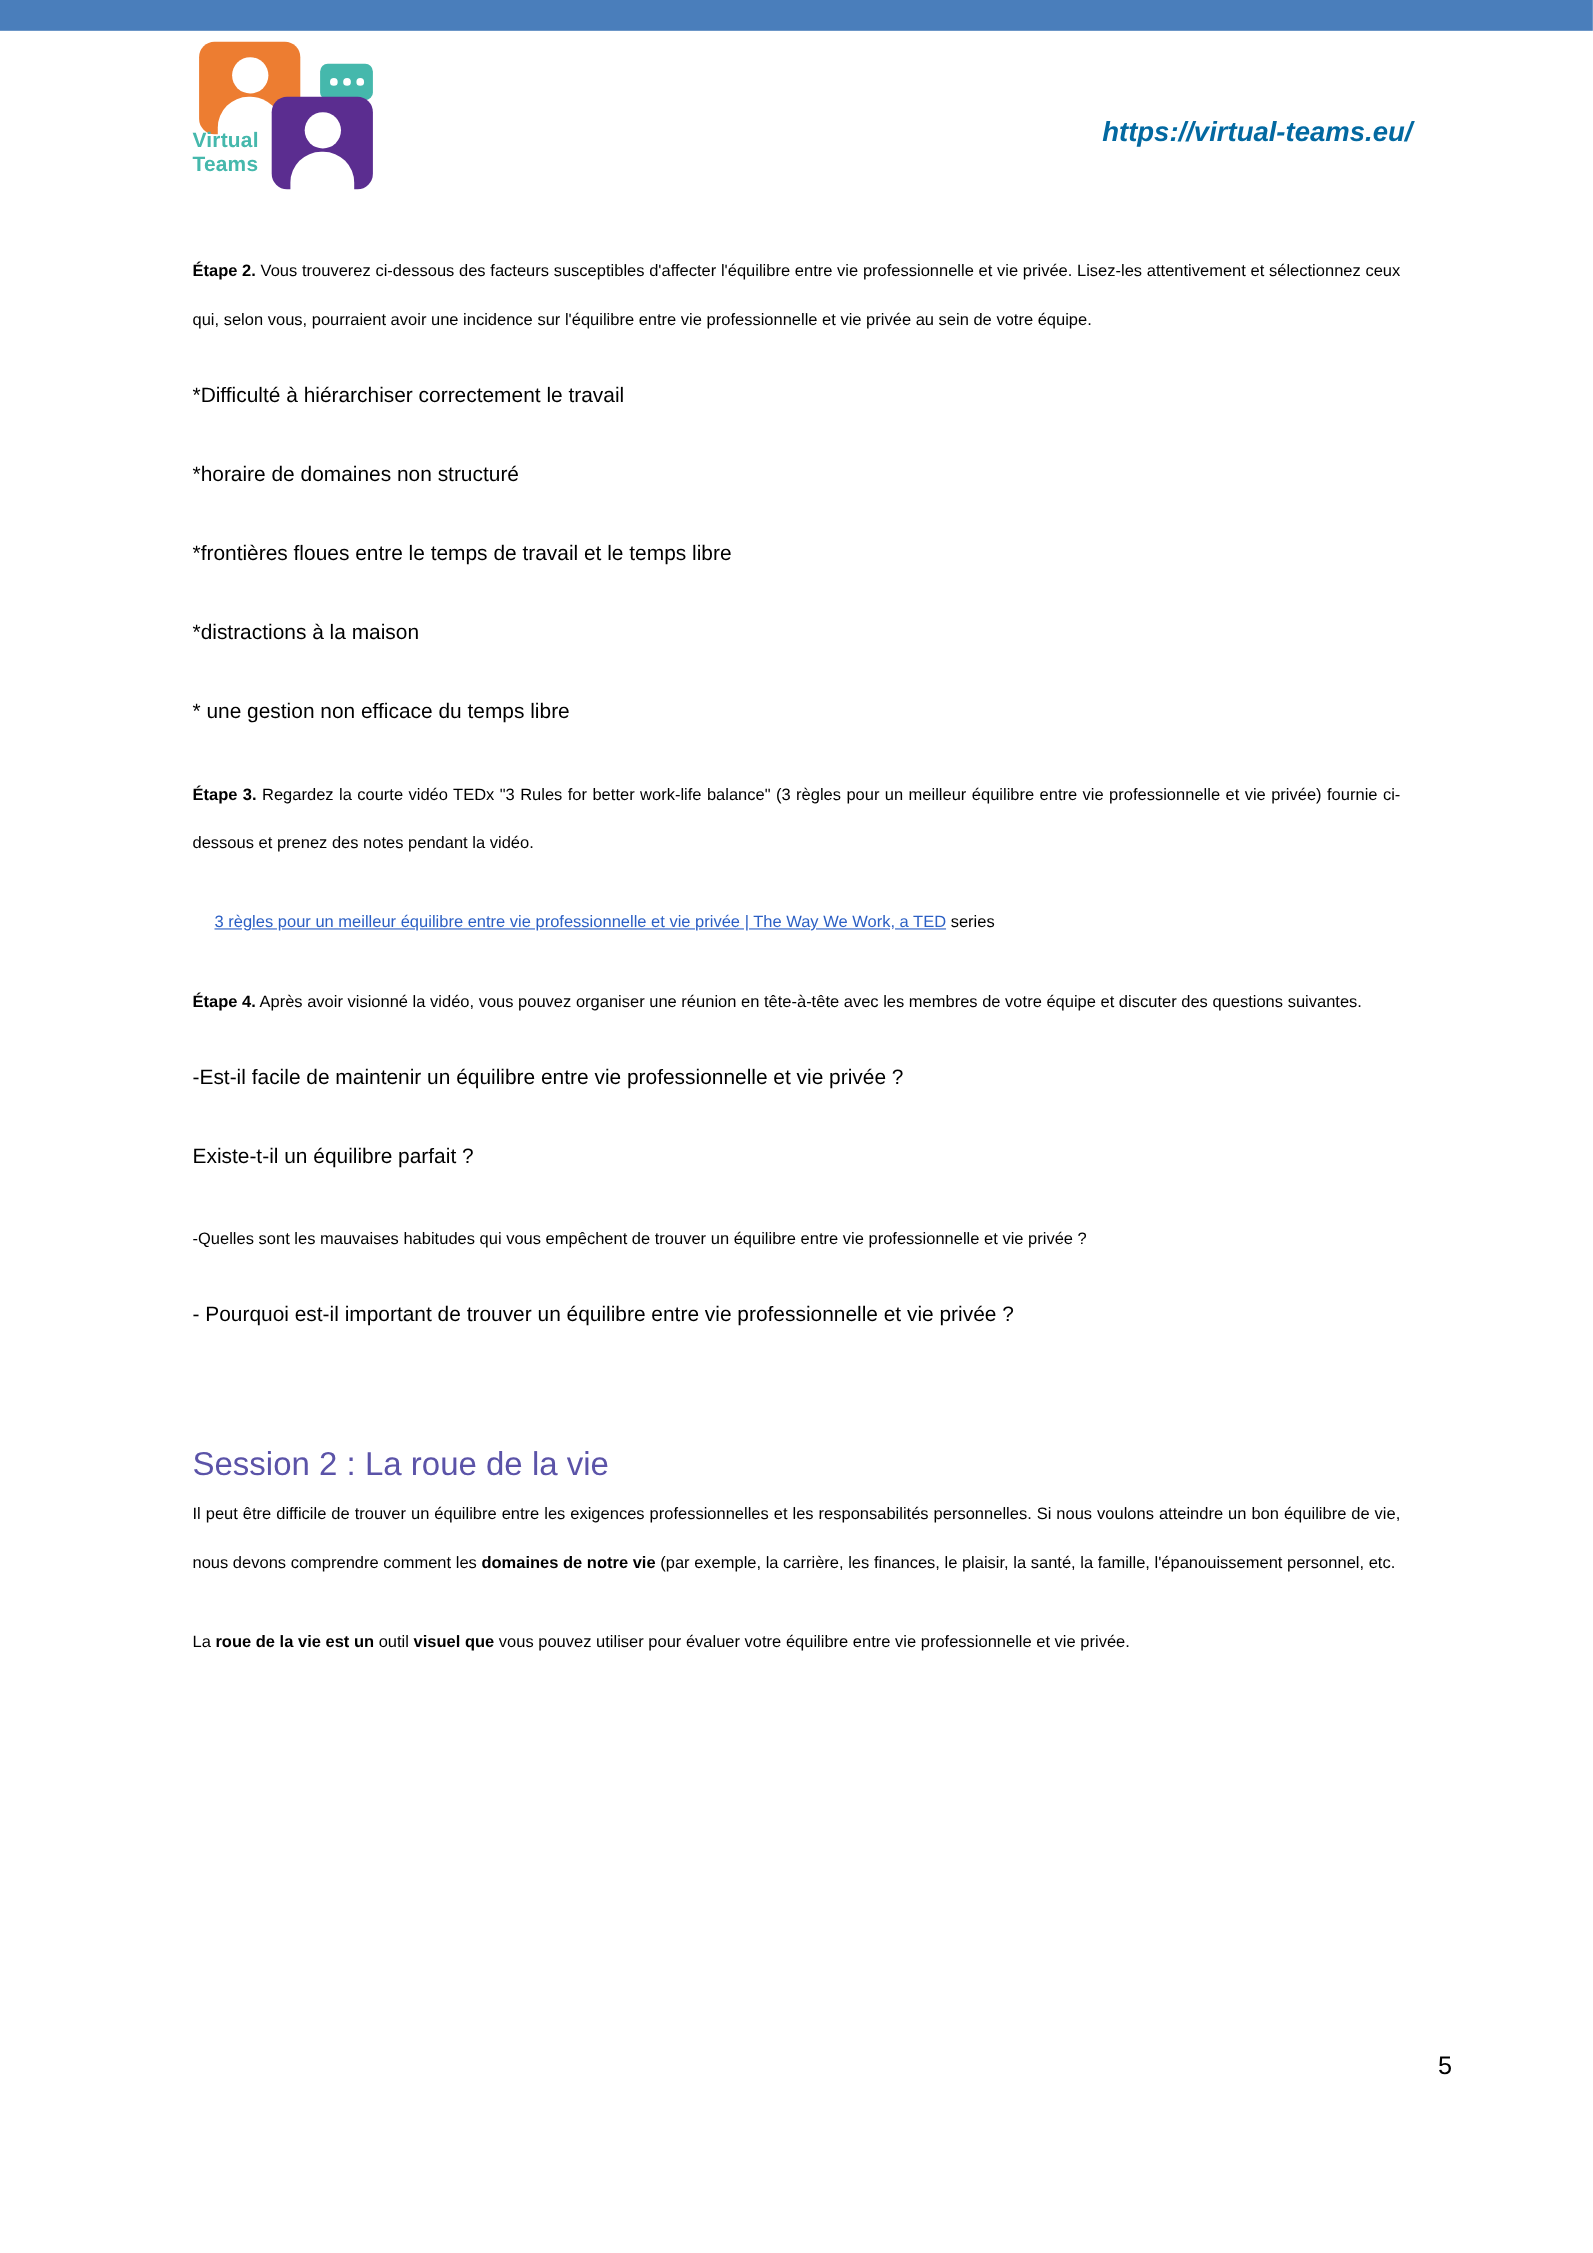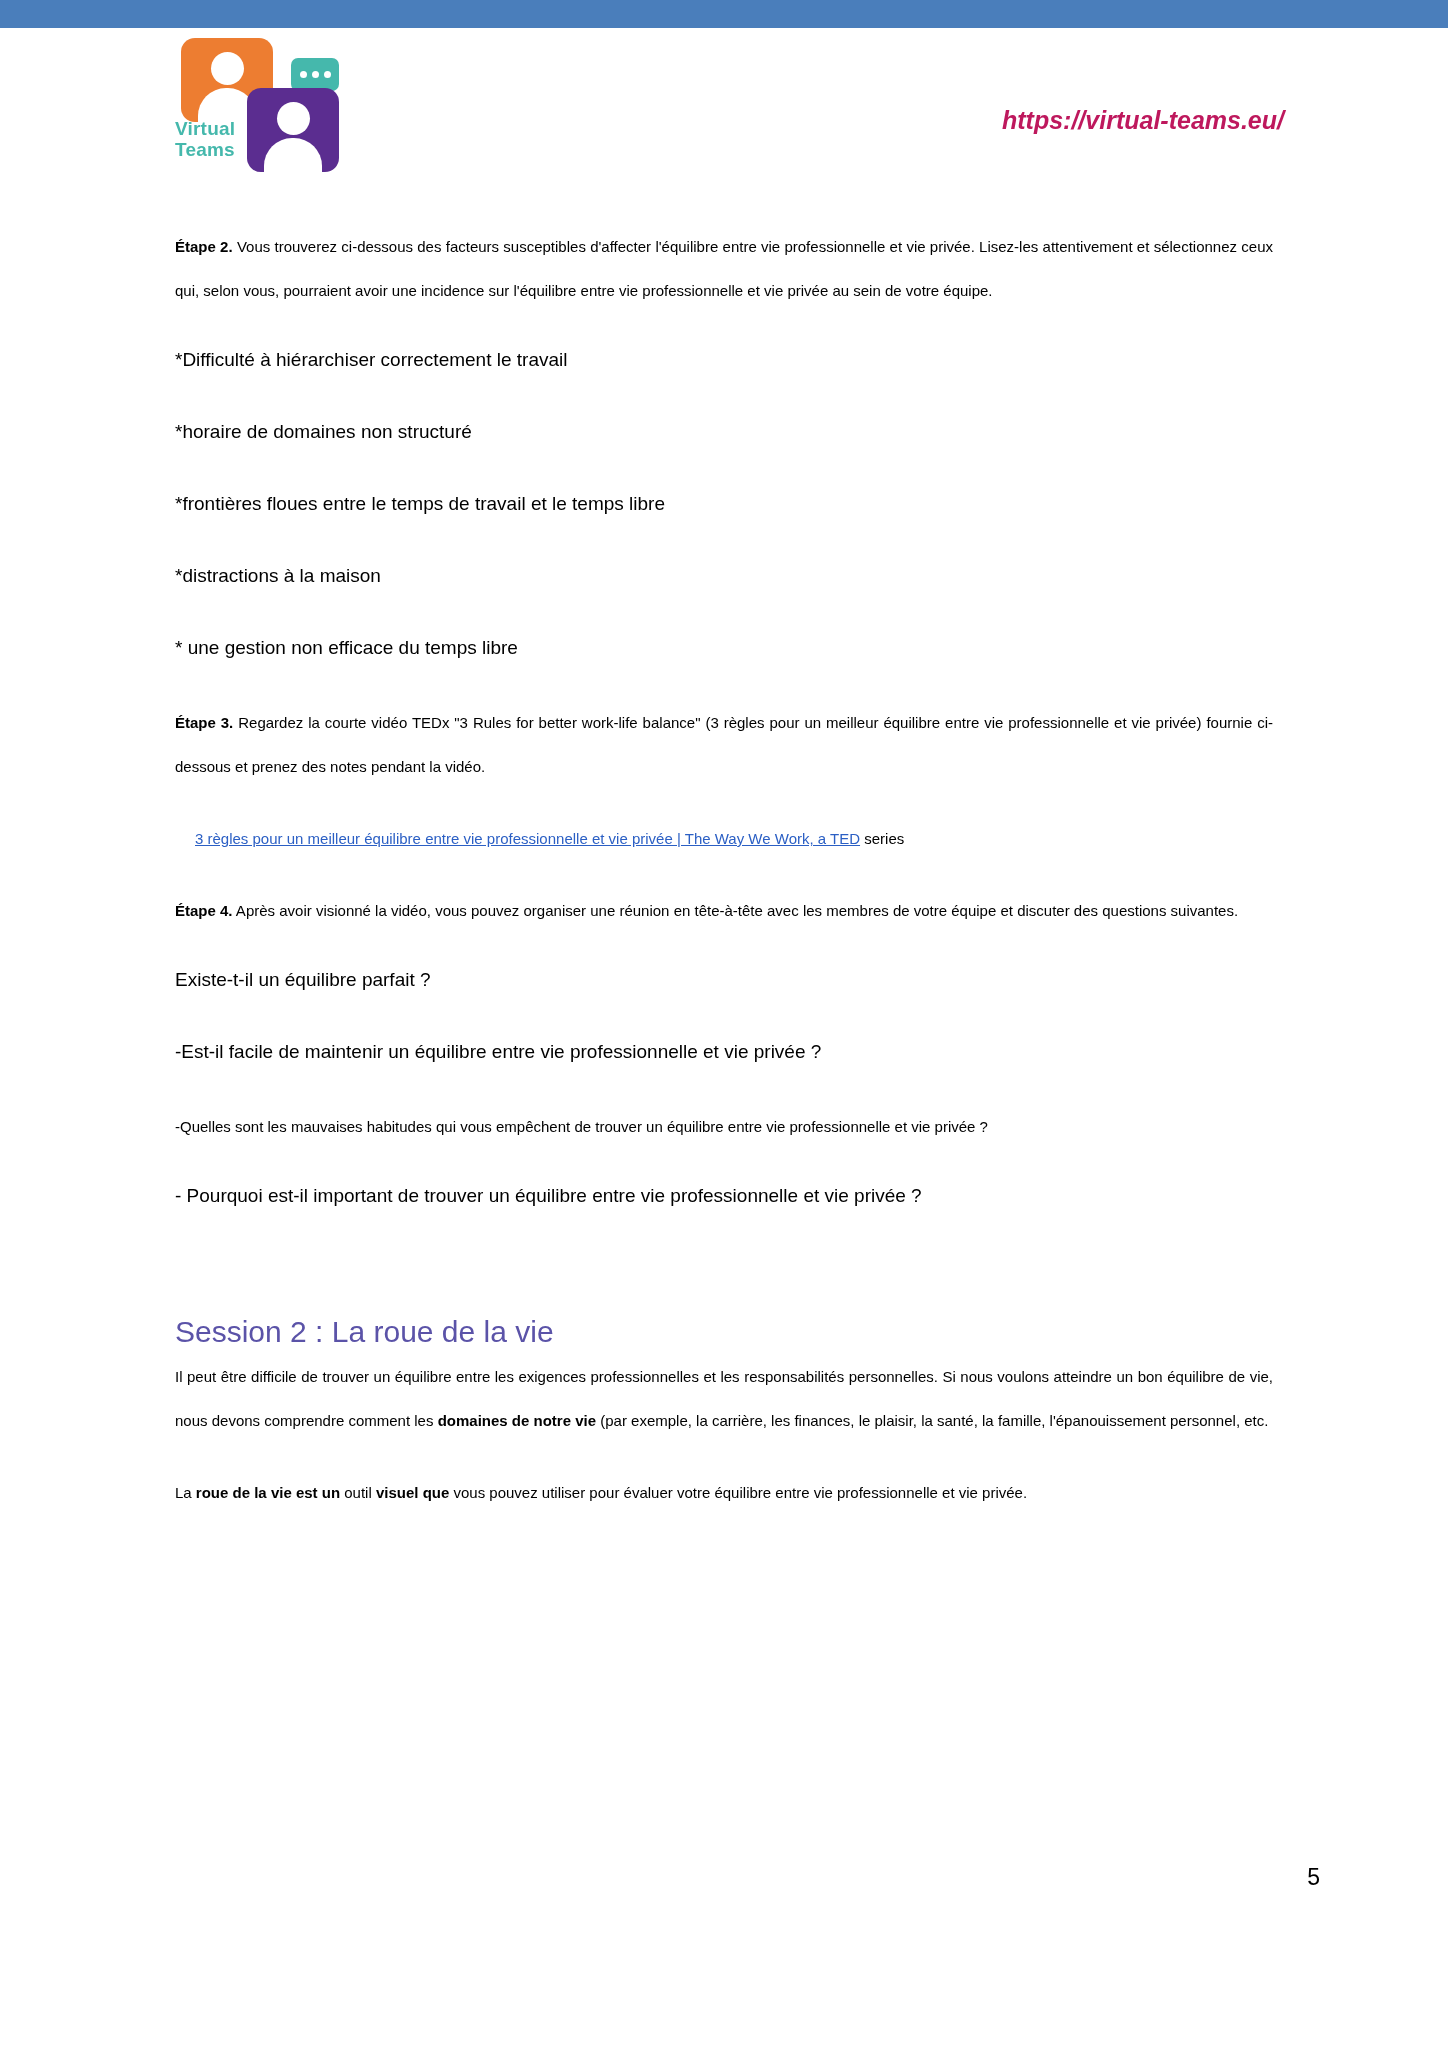--- a/index.html
+++ b/index.html
@@ -118,21 +118,21 @@
     font-size: 19px;
     line-height: 21px;
     letter-spacing: 0.2px;
     z-index: 3;
   }
 
   .header-url {
     position: absolute;
     right: 128px;
     top: 78px;
-    color: #be185d;
+    color: #0369a1;
     font-style: italic;
     font-weight: bold;
     font-size: 25px;
     white-space: nowrap;
   }
 
   
   .content {
     position: absolute;
     left: 175px;
@@ -221,22 +221,22 @@
   <p class="item">*frontières floues entre le temps de travail et le temps libre</p>
   <p class="item">*distractions à la maison</p>
   <p class="item">* une gestion non efficace du temps libre</p>
 
   <p class="body"><span class="b">Étape 3.</span><span> Regardez la courte vidéo TEDx "3 Rules for better work-life balance" (3 règles pour un meilleur équilibre entre vie professionnelle et vie privée) fournie ci-dessous et prenez des notes pendant la vidéo.</span></p>
 
   <p class="body left"><a class="link" href="#">3 règles pour un meilleur équilibre entre vie professionnelle et vie privée | The Way We Work, a TED</a><span> series</span></p>
 
   <p class="body"><span class="b">Étape 4.</span><span> Après avoir visionné la vidéo, vous pouvez organiser une réunion en tête-à-tête avec les membres de votre équipe et discuter des questions suivantes.</span></p>
 
+  <p class="item">-Est-il facile de maintenir un équilibre entre vie professionnelle et vie privée ?</p>
   <p class="item">Existe-t-il un équilibre parfait ?</p>
-  <p class="item">-Est-il facile de maintenir un équilibre entre vie professionnelle et vie privée ?</p>
   <p class="body">-Quelles sont les mauvaises habitudes qui vous empêchent de trouver un équilibre entre vie professionnelle et vie privée ?</p>
   <p class="item">- Pourquoi est-il important de trouver un équilibre entre vie professionnelle et vie privée ?</p>
 
   <div class="spacer-lg"></div>
 
   <h2 class="session">Session 2 : La roue de la vie</h2>
 
   <p class="body"><span>Il peut être difficile de trouver un équilibre entre les exigences professionnelles et les responsabilités personnelles. Si nous voulons atteindre un bon équilibre de vie, nous devons comprendre comment les </span><span class="b">domaines de notre vie</span><span> (par exemple, la carrière, les finances, le plaisir, la santé, la famille, l'épanouissement personnel, etc.</span></p>
 
   <p class="body"><span>La </span><span class="b">roue de la vie est un</span><span> outil </span><span class="b">visuel que</span><span> vous pouvez utiliser pour évaluer votre équilibre entre vie professionnelle et vie privée.</span></p>

